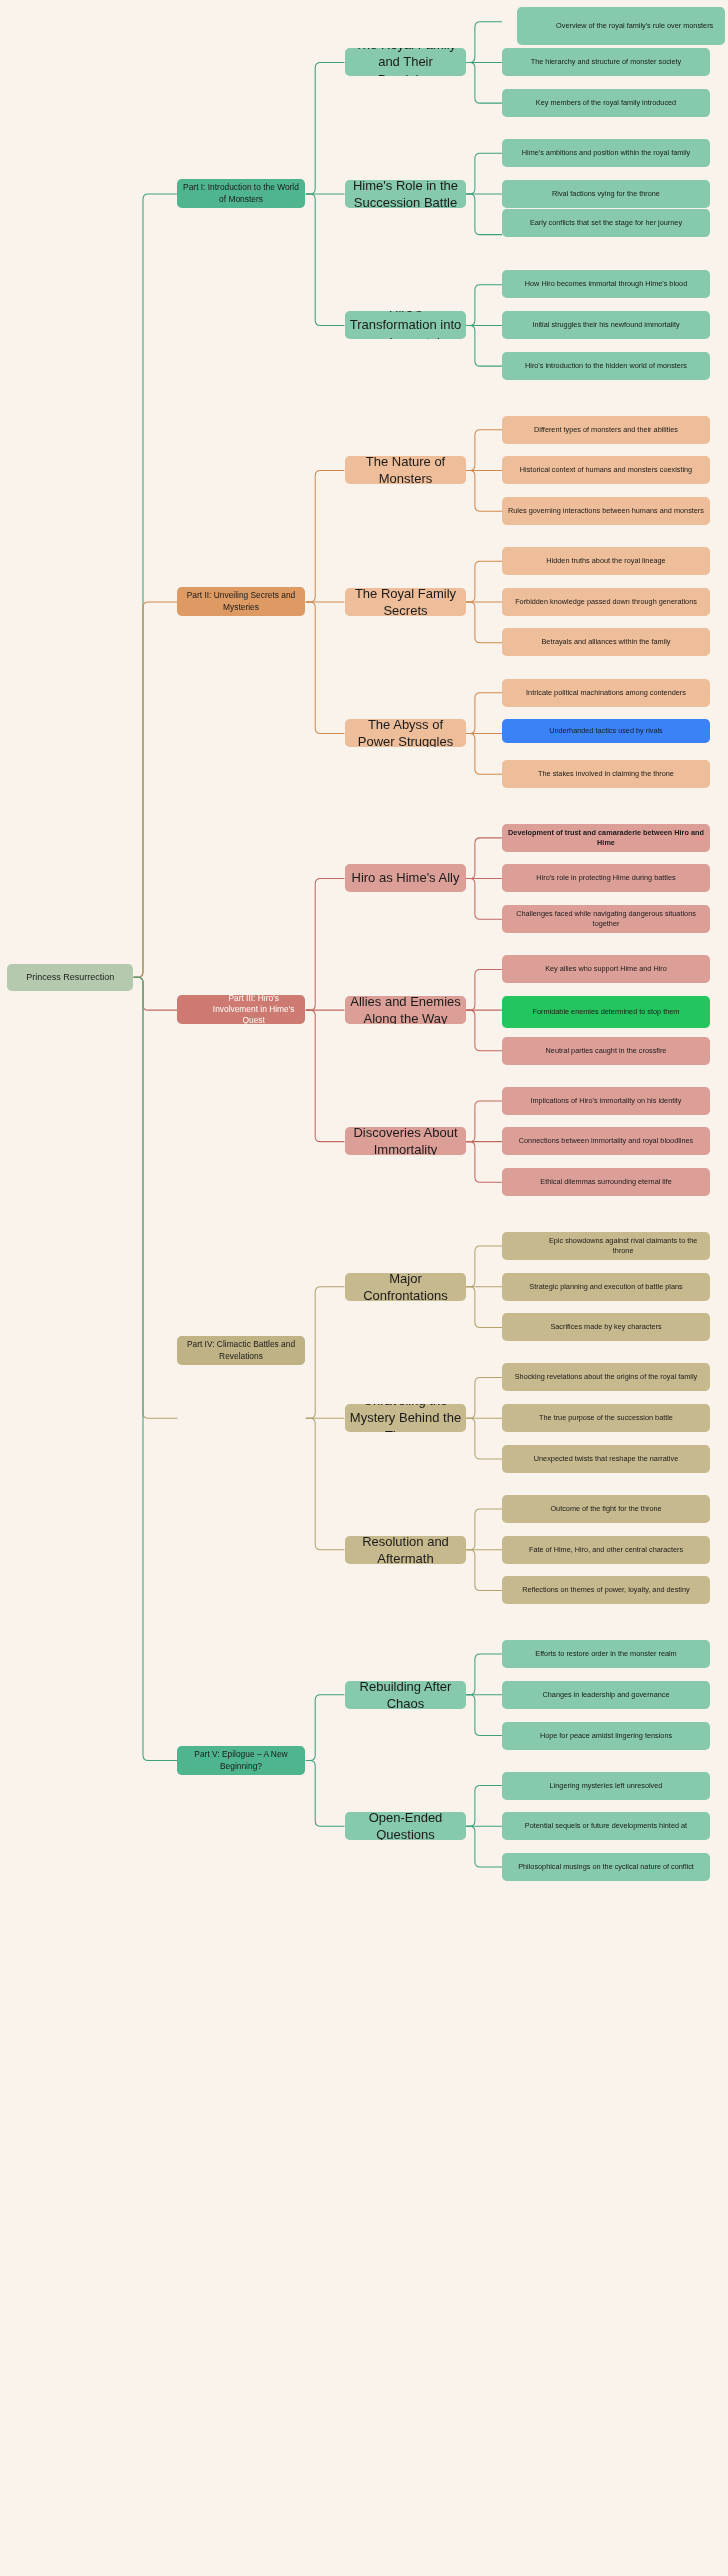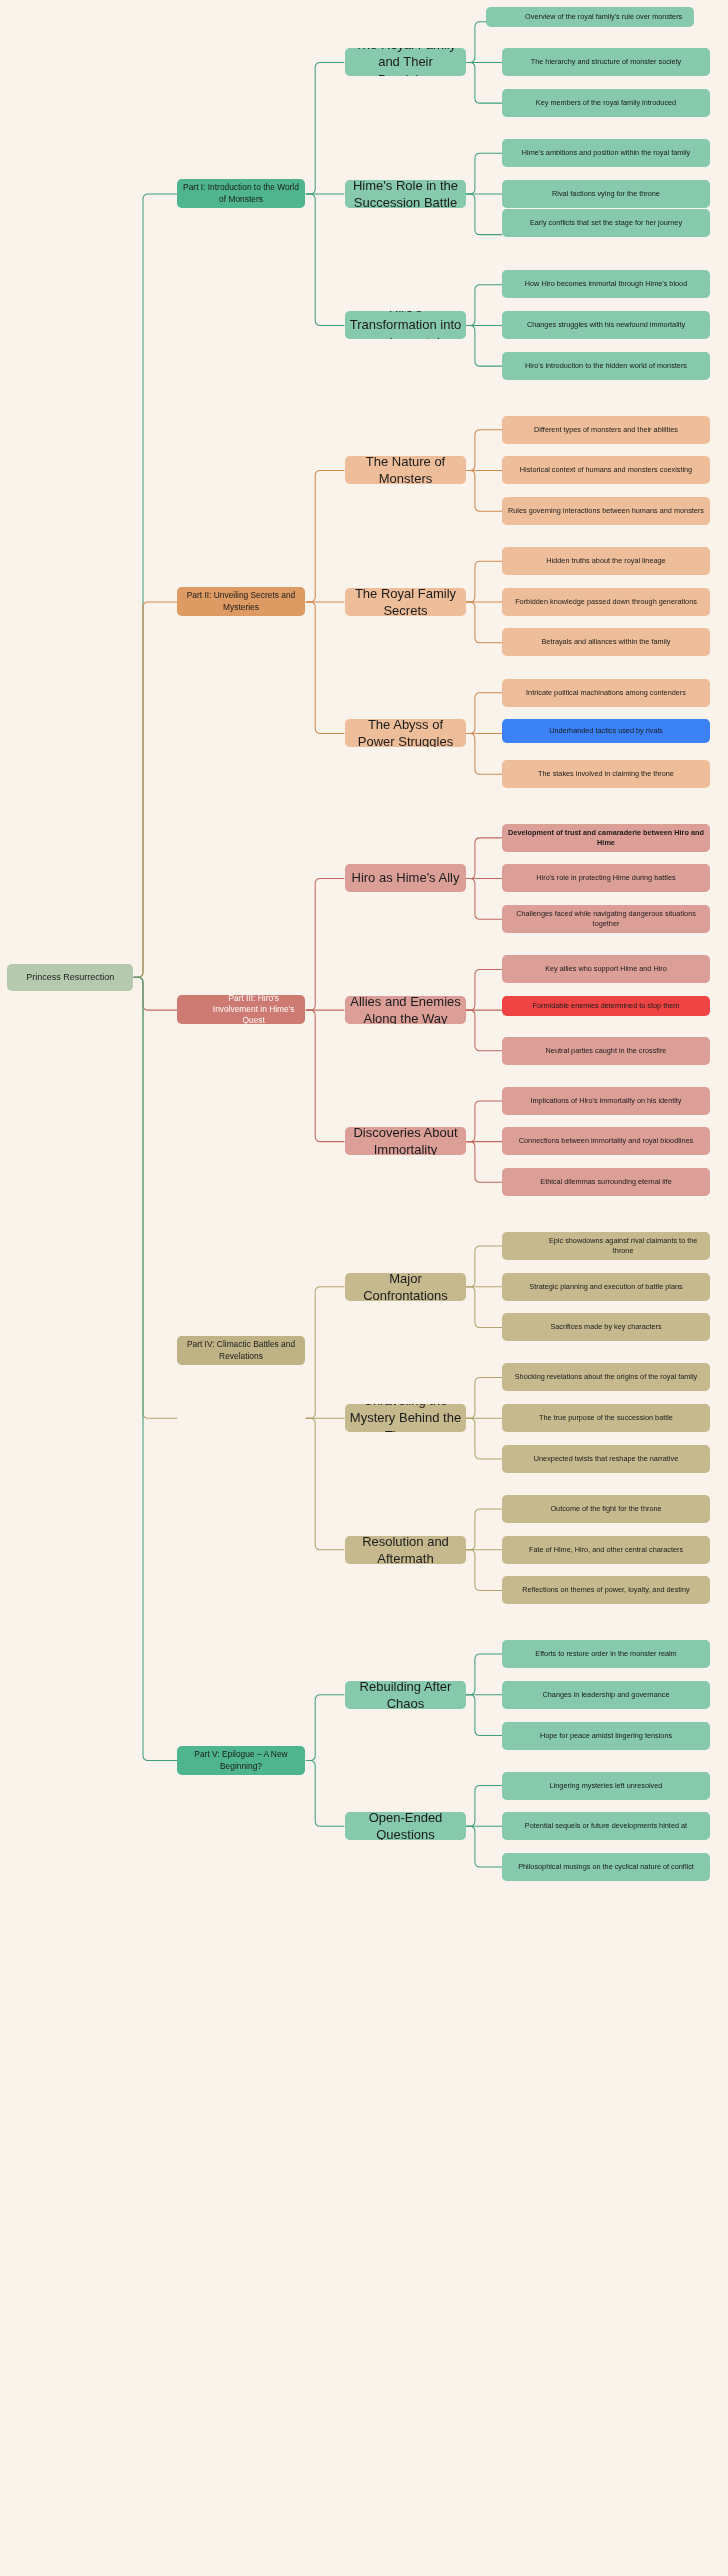--- a/index.html
+++ b/index.html
@@ -110,21 +110,21 @@
   <div id="nodes-layer">
       <div class="node root" style="left: 7.3px; top: 964px; width: 126px; height: 27px; background: rgb(181, 201, 174);">
         <span>Princess Resurrection</span>
       </div>
       <div class="node level1" style="left: 177px; top: 179px; width: 128px; height: 29px; background: rgb(79, 181, 143);">
         <span>Part I: Introduction to the World of Monsters</span>
       </div>
       <div class="node level2" style="left: 345px; top: 48px; width: 121px; height: 28px; background: rgb(134, 201, 172);">
         <span>The Royal Family and Their Dominion</span>
       </div>
-      <div class="node level3" style="left: 486px; top: 7.3px; width: 208px; height: 20px; background: rgb(134, 201, 172); padding-left: 32px;">
+      <div class="node level3" style="left: 517px; top: 7.3px; width: 208px; height: 38px; background: rgb(134, 201, 172); padding-left: 32px;">
         <span>Overview of the royal family's rule over monsters</span>
       </div>
       <div class="node level3" style="left: 502px; top: 48px; width: 208px; height: 28px; background: rgb(134, 201, 172);">
         <span>The hierarchy and structure of monster society</span>
       </div>
       <div class="node level3" style="left: 502px; top: 89px; width: 208px; height: 28px; background: rgb(134, 201, 172);">
         <span>Key members of the royal family introduced</span>
       </div>
       <div class="node level2" style="left: 345px; top: 180px; width: 121px; height: 28px; background: rgb(134, 201, 172);">
         <span>Hime's Role in the Succession Battle</span>
@@ -138,21 +138,21 @@
       <div class="node level3" style="left: 502px; top: 209px; width: 208px; height: 28px; background: rgb(134, 201, 172);">
         <span>Early conflicts that set the stage for her journey</span>
       </div>
       <div class="node level2" style="left: 345px; top: 311px; width: 121px; height: 28px; background: rgb(134, 201, 172);">
         <span>Hiro's Transformation into an Immortal</span>
       </div>
       <div class="node level3" style="left: 502px; top: 270px; width: 208px; height: 28px; background: rgb(134, 201, 172);">
         <span>How Hiro becomes immortal through Hime's blood</span>
       </div>
       <div class="node level3" style="left: 502px; top: 311px; width: 208px; height: 28px; background: rgb(134, 201, 172);">
-        <span>Changes struggles with his newfound immortality</span>
+        <span>Initial struggles their his newfound immortality</span>
       </div>
       <div class="node level3" style="left: 502px; top: 352px; width: 208px; height: 28px; background: rgb(134, 201, 172);">
         <span>Hiro's introduction to the hidden world of monsters</span>
       </div>
       <div class="node level1" style="left: 177px; top: 587px; width: 128px; height: 29px; background: rgb(221, 154, 99);">
         <span>Part II: Unveiling Secrets and Mysteries</span>
       </div>
       <div class="node level2" style="left: 345px; top: 456px; width: 121px; height: 28px; background: rgb(237, 190, 153);">
         <span>The Nature of Monsters</span>
       </div>
@@ -203,21 +203,21 @@
       </div>
       <div class="node level3" style="left: 502px; top: 905px; width: 208px; height: 28px; background: rgb(220, 159, 152);">
         <span>Challenges faced while navigating dangerous situations together</span>
       </div>
       <div class="node level2" style="left: 345px; top: 996px; width: 121px; height: 28px; background: rgb(220, 159, 152);">
         <span>Allies and Enemies Along the Way</span>
       </div>
       <div class="node level3" style="left: 502px; top: 955px; width: 208px; height: 28px; background: rgb(220, 159, 152);">
         <span>Key allies who support Hime and Hiro</span>
       </div>
-      <div class="node level3" style="left: 502px; top: 996px; width: 208px; height: 20px; background: #ef4444;">
+      <div class="node level3" style="left: 502px; top: 996px; width: 208px; height: 32px; background: #22c55e;">
         <span>Formidable enemies determined to stop them</span>
       </div>
       <div class="node level3" style="left: 502px; top: 1037px; width: 208px; height: 28px; background: rgb(220, 159, 152);">
         <span>Neutral parties caught in the crossfire</span>
       </div>
       <div class="node level2" style="left: 345px; top: 1127px; width: 121px; height: 28px; background: rgb(220, 159, 152);">
         <span>Discoveries About Immortality</span>
       </div>
       <div class="node level3" style="left: 502px; top: 1087px; width: 208px; height: 28px; background: rgb(220, 159, 152);">
         <span>Implications of Hiro's immortality on his identity</span>

